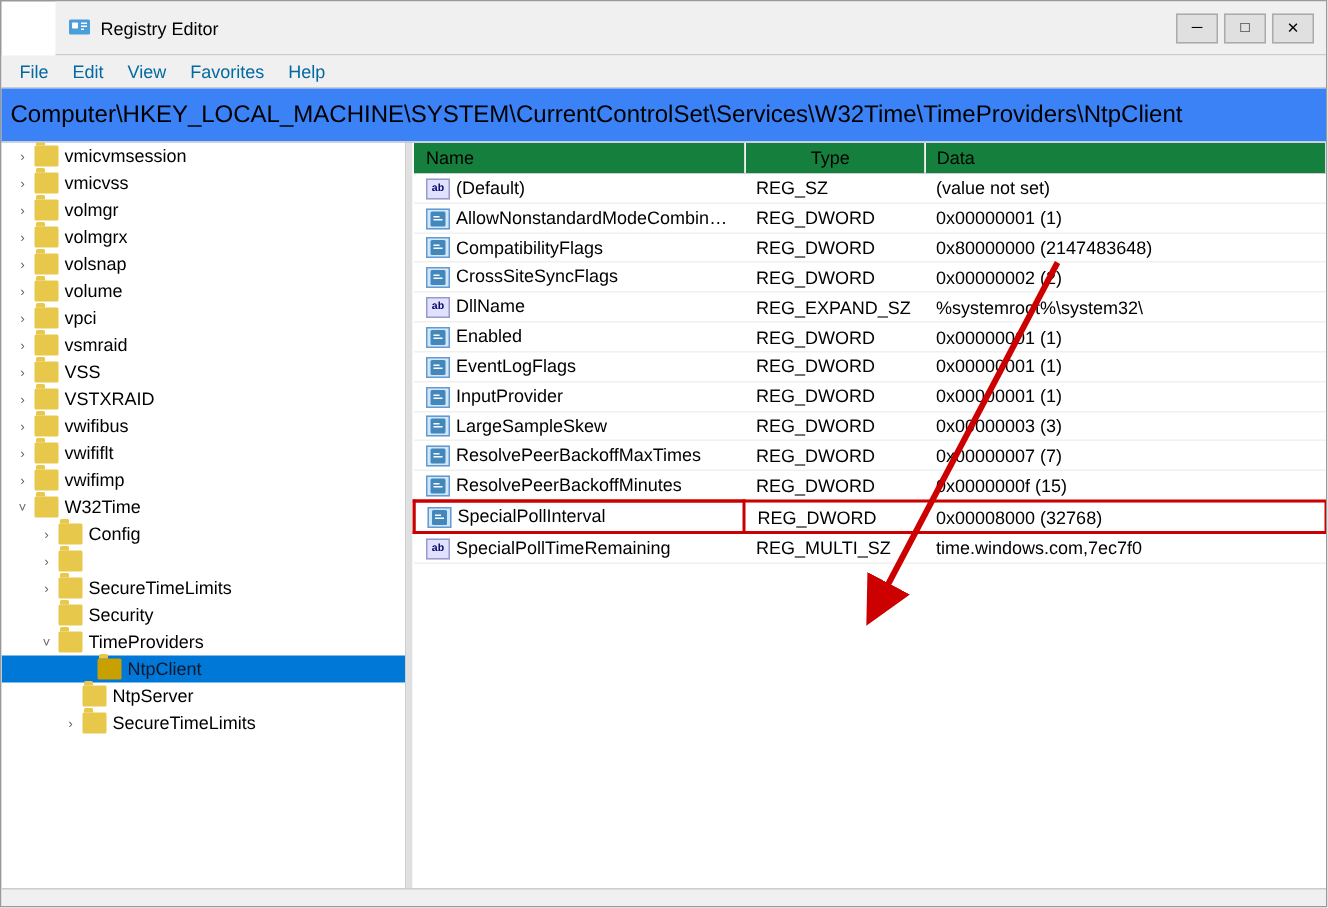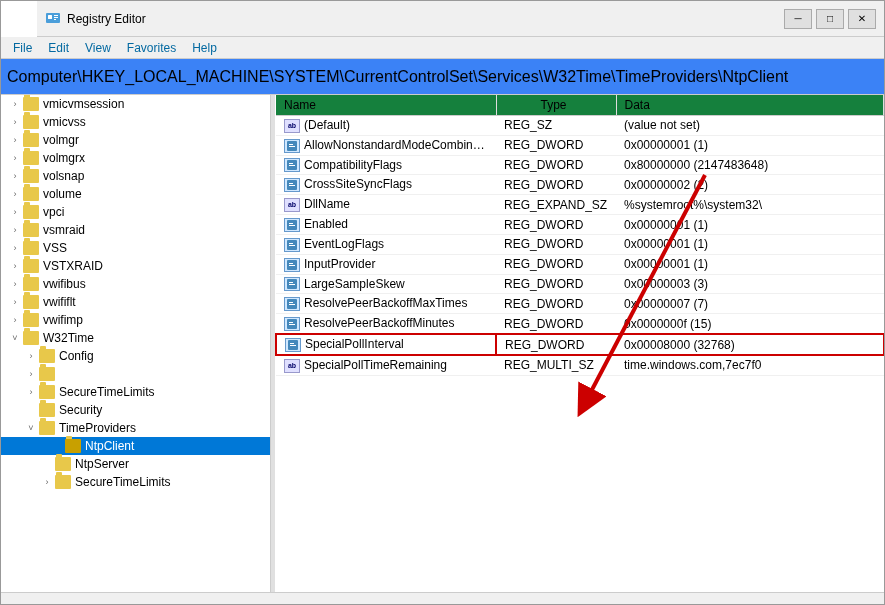--- a/index.html
+++ b/index.html
@@ -94,21 +94,21 @@
     .tree-item {
       display: flex;
       align-items: center;
       padding: 2px 0;
       cursor: pointer;
       white-space: nowrap;
       font-size: 12px;
       color: #000;
       user-select: none;
     }
-    .tree-item.selected { background: #0078d7; color: #ffffff; padding-left: 48px; }
+    .tree-item.selected { background: #0078d7; color: #0f172a; padding-left: 48px; }
     .tree-item .arrow {
       width: 16px;
       text-align: center;
       font-size: 9px;
       color: #666;
       flex-shrink: 0;
     }
     .tree-item.selected .arrow { color: #fff; }
     .folder-icon {
       width: 16px;

